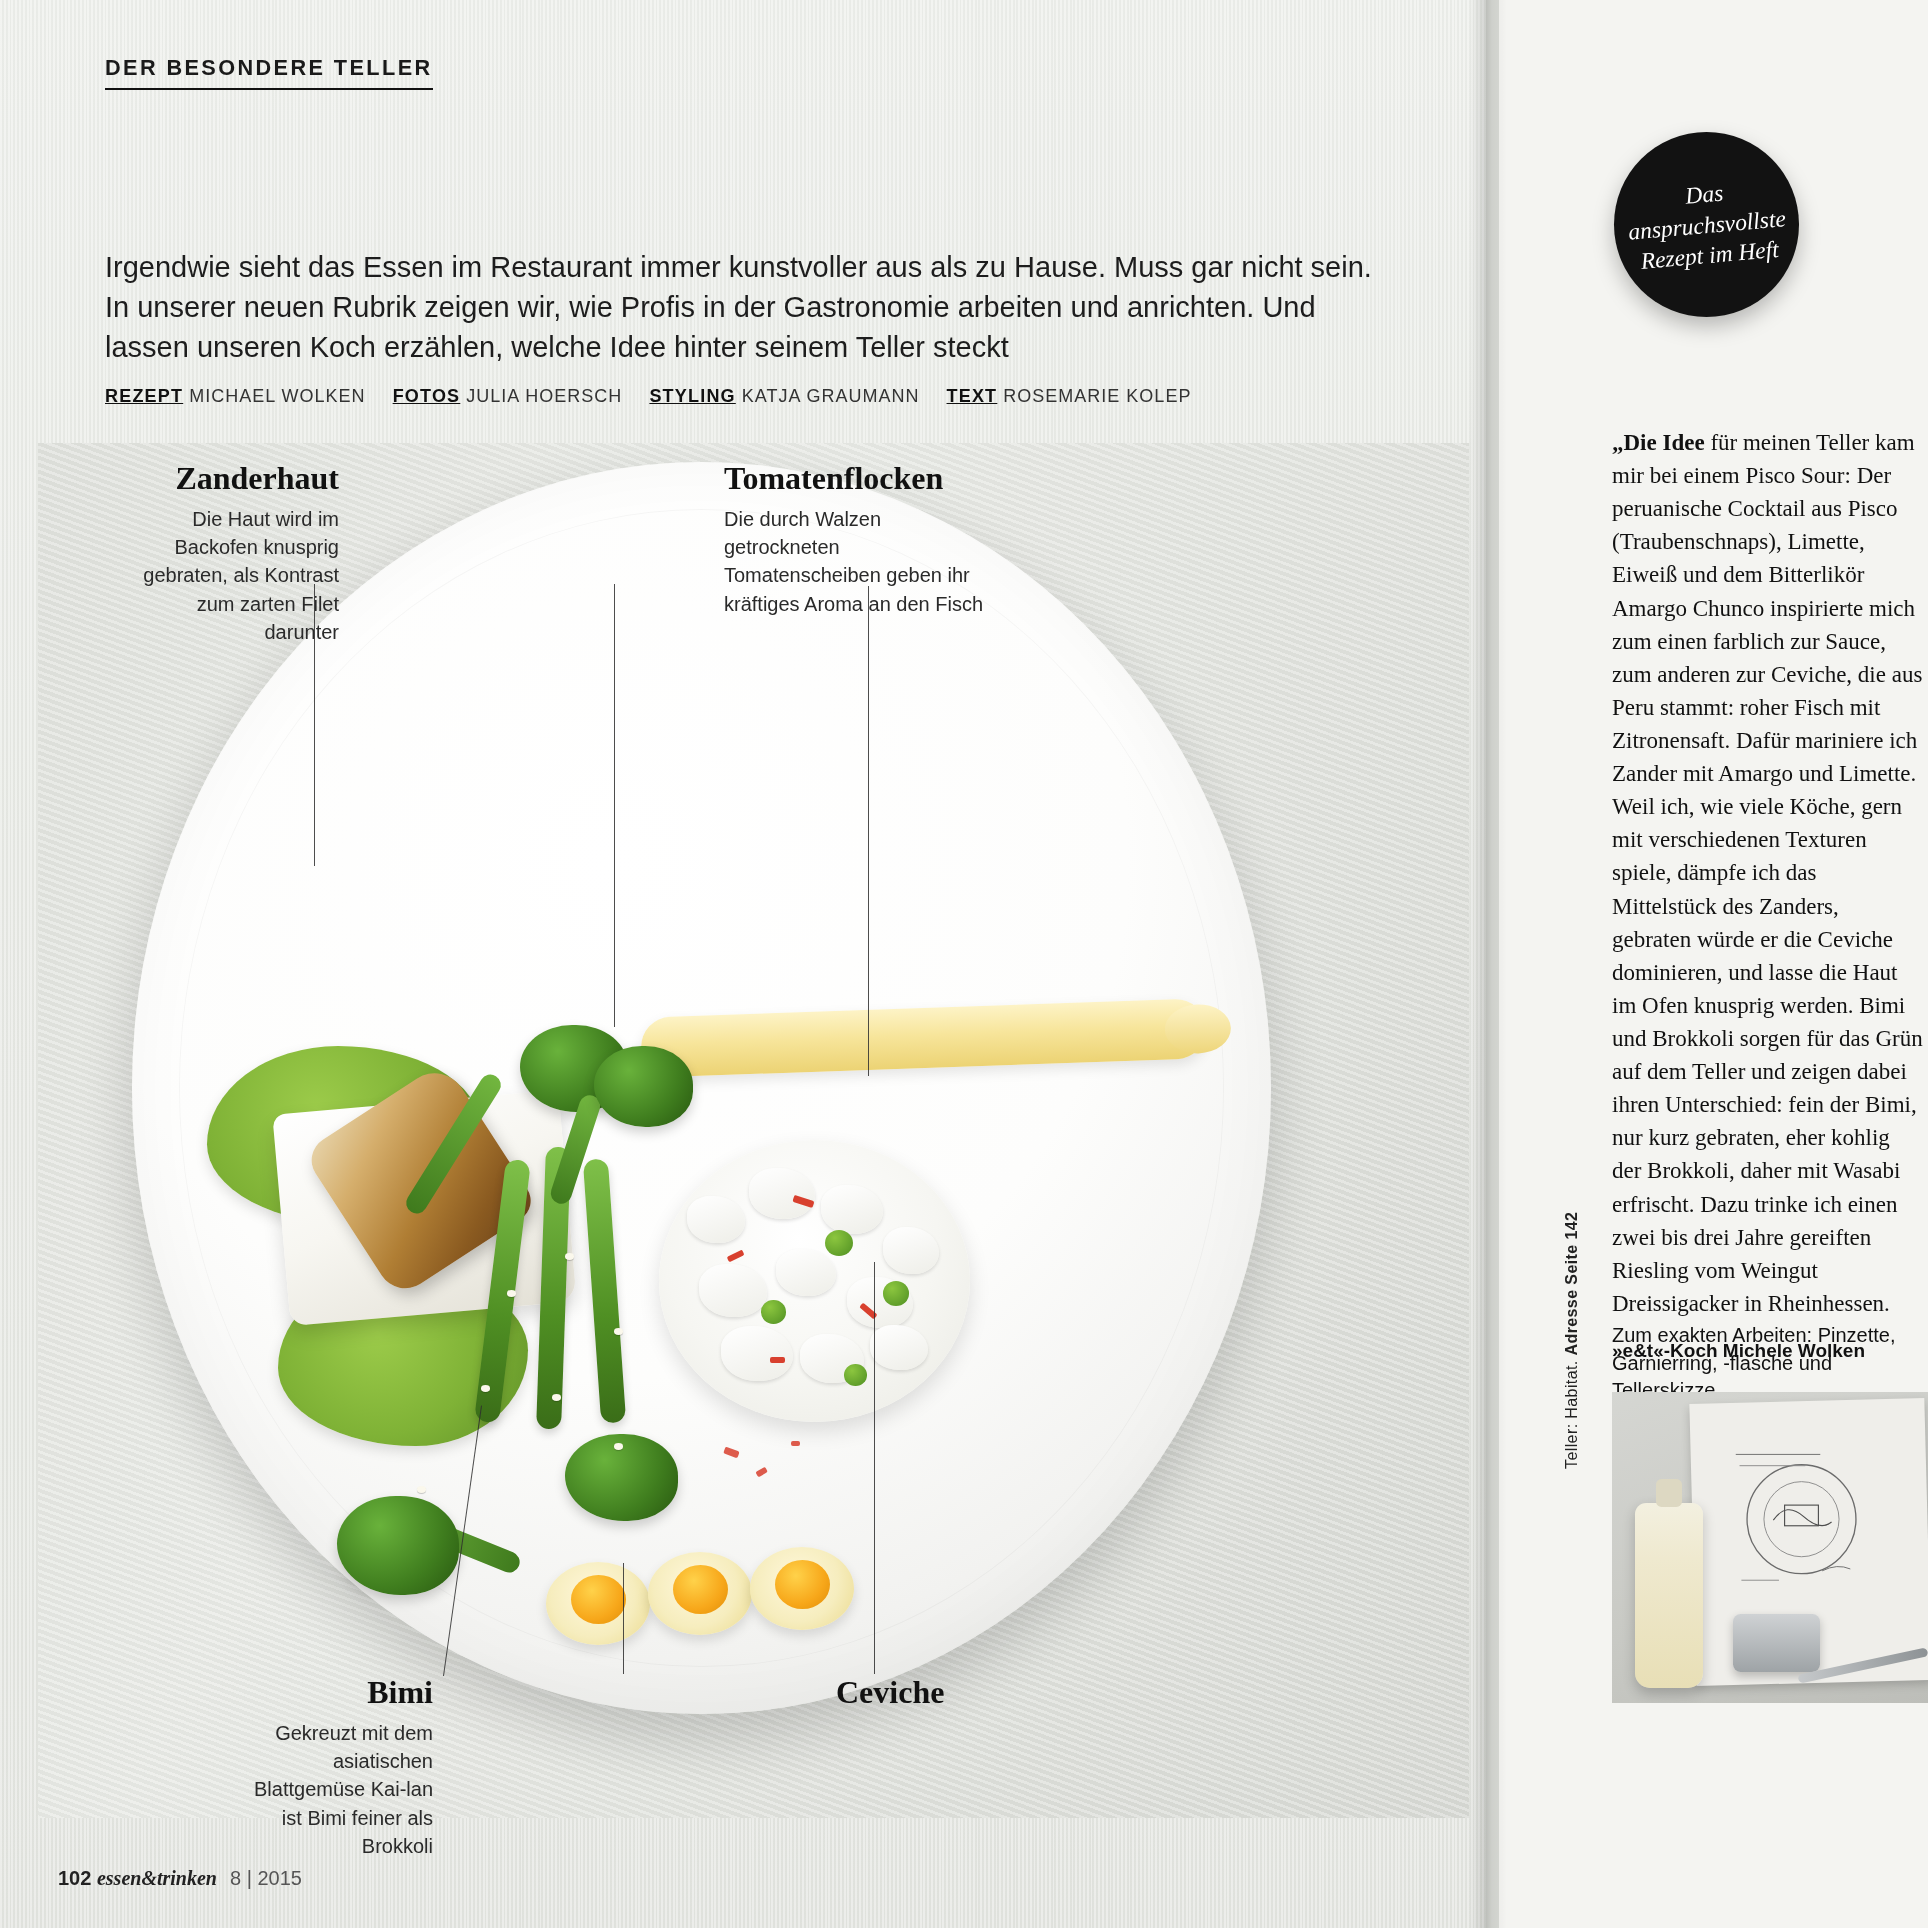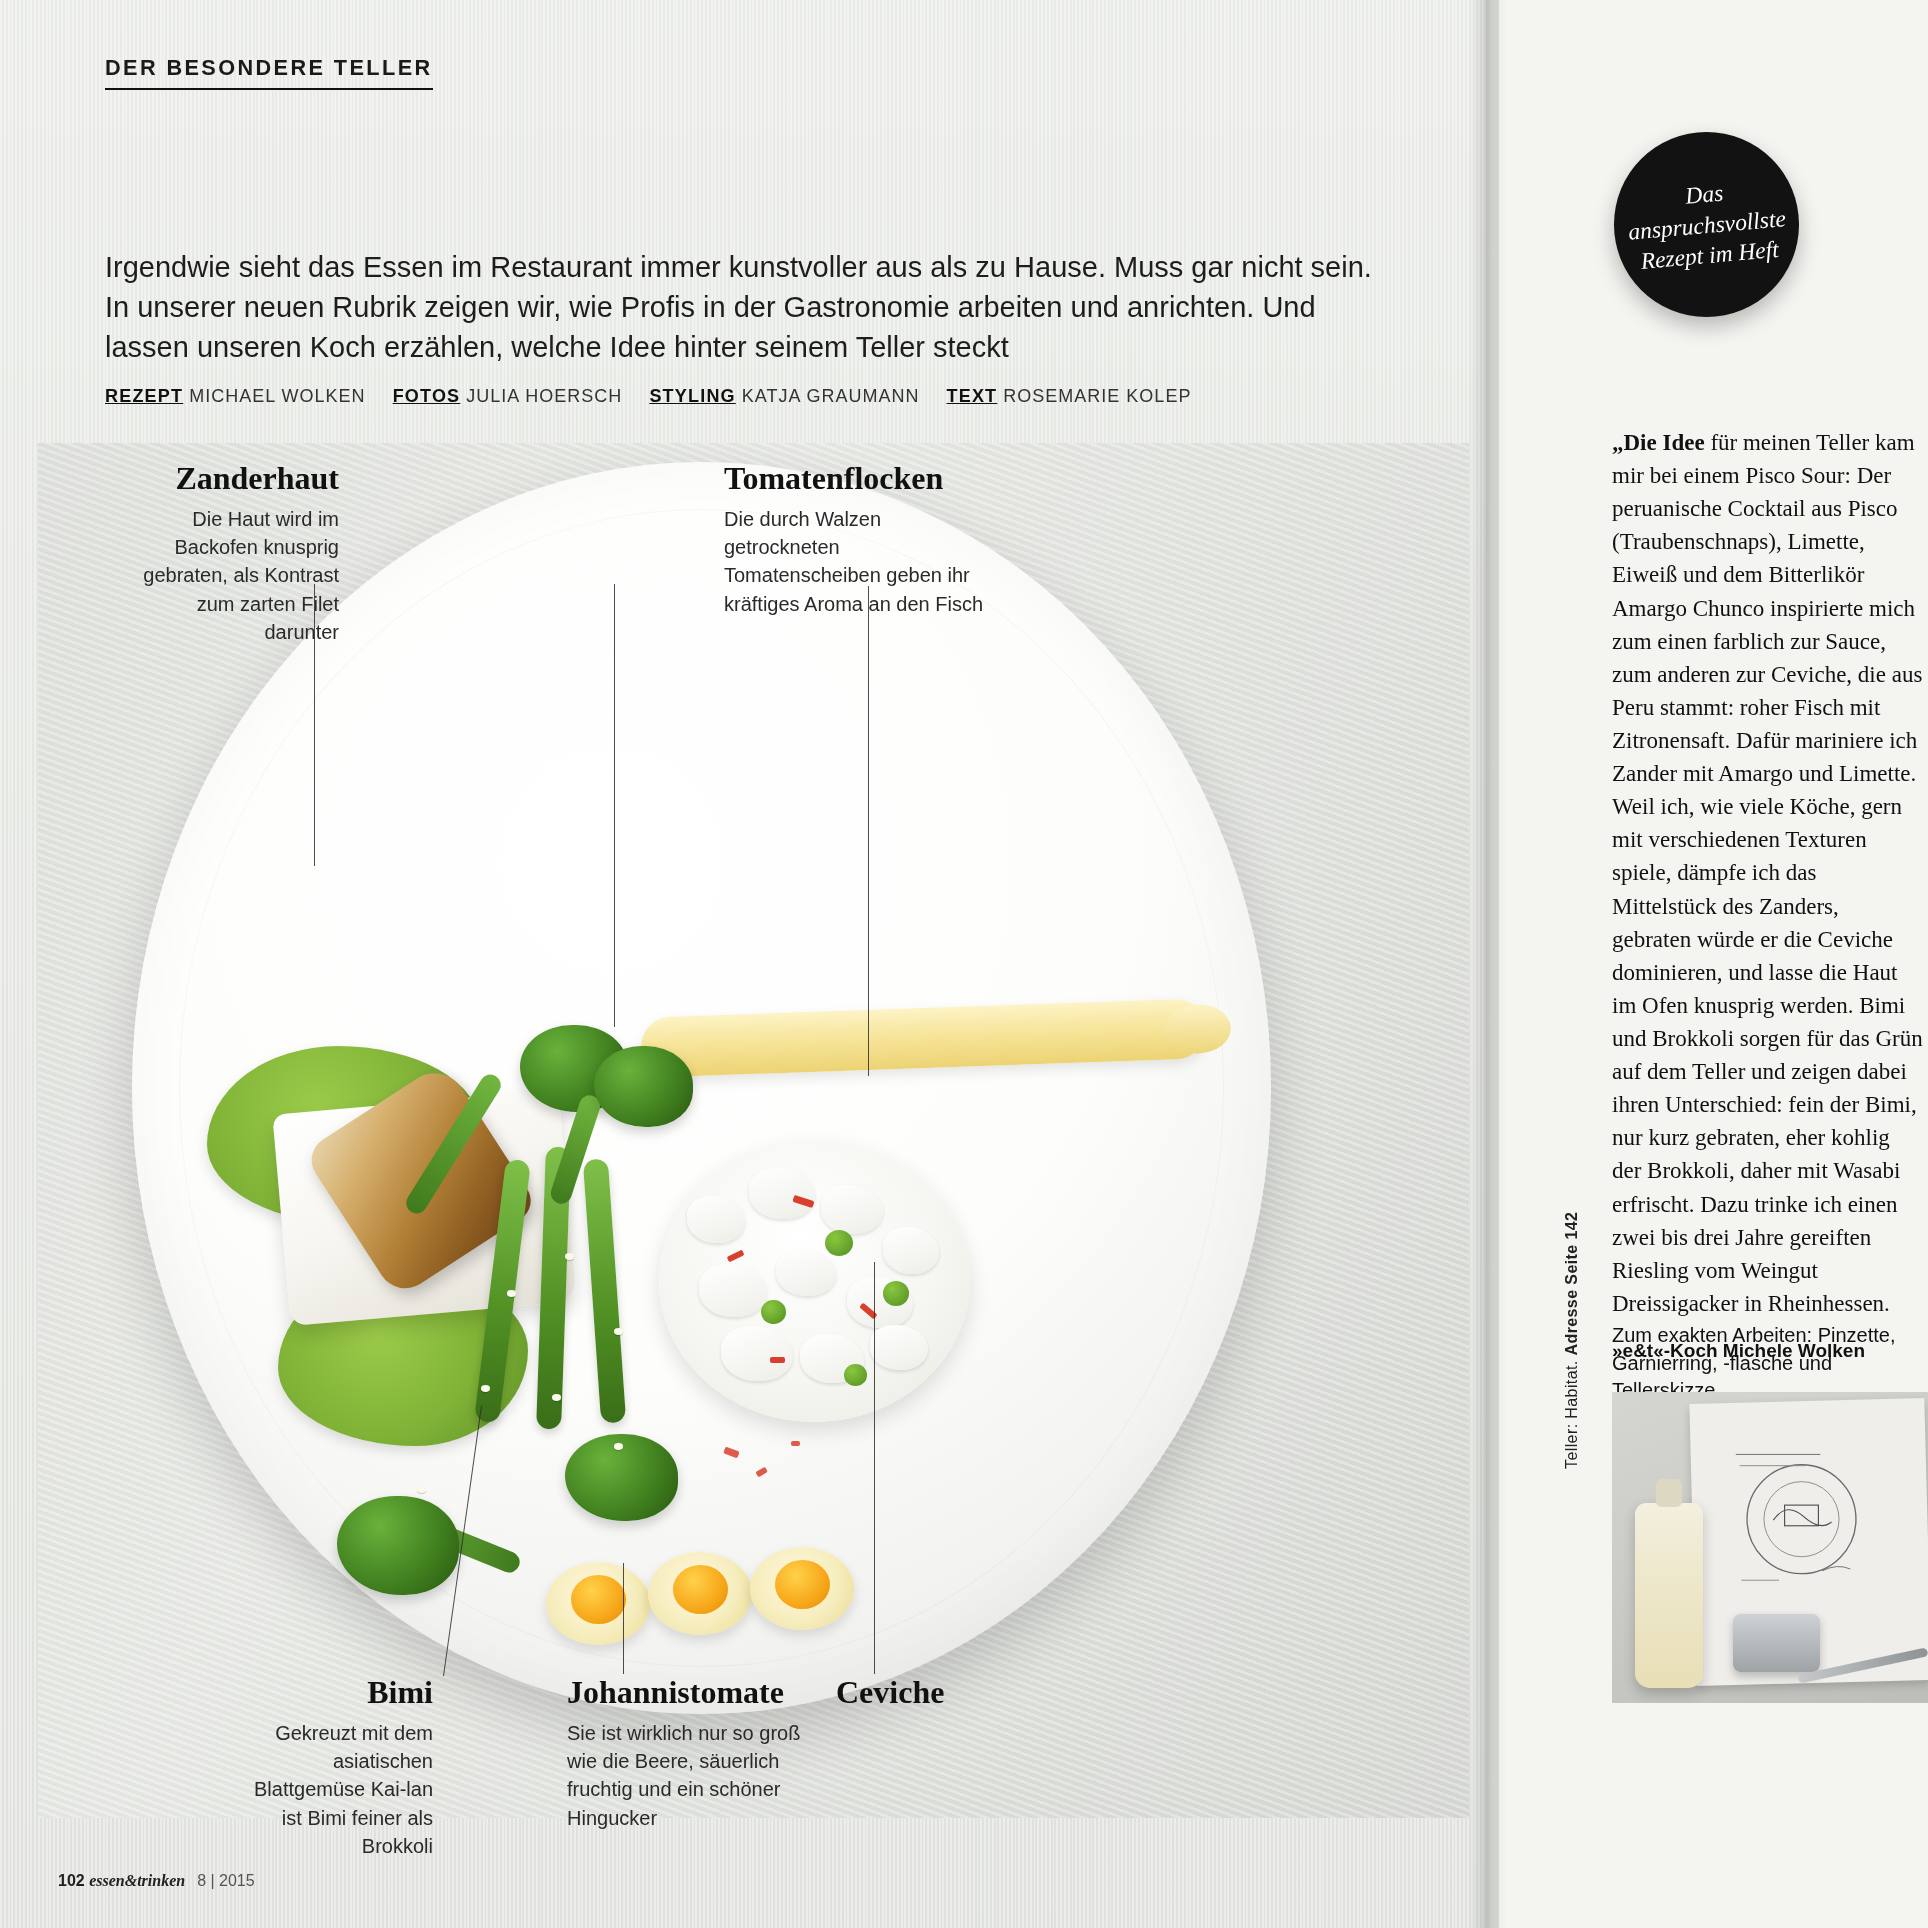--- a/index.html
+++ b/index.html
@@ -123,21 +123,21 @@
     background:#ddd8c2;}
   .rphoto .ring{position:absolute;left:121px;top:222px;width:87px;height:58px;border-radius:7.5px;
     background:linear-gradient(180deg,#cfd2d4,#9ea3a6);box-shadow:0 4.7px 9.4px rgba(0,0,0,.22);}
   .rphoto .tweezer{position:absolute;left:185px;top:269px;width:132px;height:9.4px;border-radius:4.7px;
     background:linear-gradient(90deg,#c6c9cb,#8d9295);transform:rotate(-12deg);}
   .vertical-credit{position:absolute;left:1563px;top:1469px;transform:rotate(-90deg);transform-origin:left top;
     font-size:16px;letter-spacing:0.4px;color:#222;white-space:nowrap;}
   .vertical-credit b{font-weight:bold;}
 
   
-  .folio{position:absolute;left:58px;bottom:38px;font-size:16px;color:#222;}
+  .folio{position:absolute;left:58px;bottom:38px;font-size:20px;color:#222;}
   .folio b{font-weight:bold;}
   .folio i{font-style:italic;font-family:"Liberation Serif",serif;font-weight:bold;}
 </style>
 </head>
 <body>
 
 <div id="page">
 
   <div class="left-page">
 
@@ -237,24 +237,20 @@
       <div class="body">Die durch Walzen getrockneten Tomatenscheiben geben ihr kräftiges Aroma an den Fisch</div>
     </div>
     <div class="leader" style="left:868px;top:586px;height:490px;"></div>
 
     <div class="callout r" style="left:231px;top:1674px;width:202px;">
       <div class="title">Bimi</div>
       <div class="body">Gekreuzt mit dem asiatischen Blattgemüse Kai-lan ist Bimi feiner als Brokkoli</div>
     </div>
     <div class="leader" style="left:443px;top:1403px;height:273px;transform:rotate(8deg);transform-origin:bottom center;"></div>
 
-    <div class="callout l" style="left:567px;top:1674px;width:256px;">
-      <div class="title">Johannistomate</div>
-      <div class="body">Sie ist wirklich nur so groß wie die Beere, säuerlich fruchtig und ein schöner Hingucker</div>
-    </div>
     <div class="leader" style="left:623px;top:1563px;height:111px;"></div>
 
     <div class="callout l" style="left:836px;top:1674px;width:234px;">
       <div class="title">Ceviche</div>
     </div>
     <div class="leader" style="left:874px;top:1262px;height:412px;"></div>
 
     <div class="folio">
       <b>102</b>
       <i>essen&amp;trinken</i>

